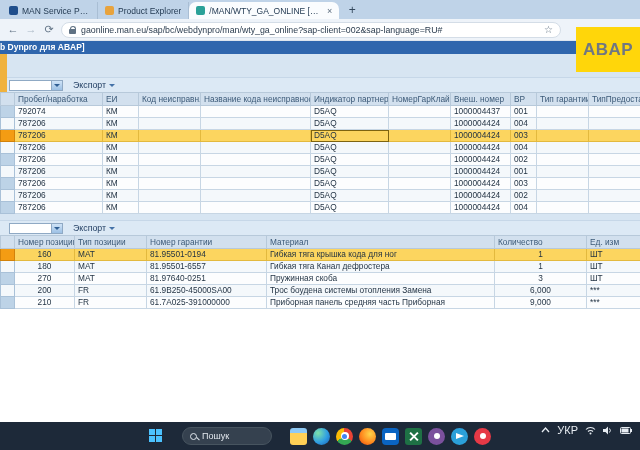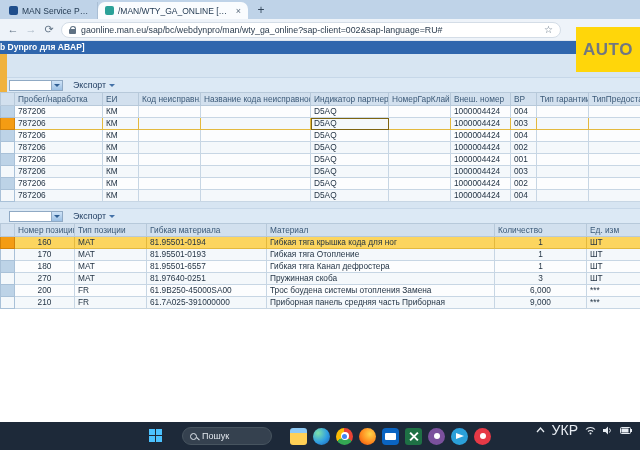--- a/index.html
+++ b/index.html
@@ -90,31 +90,35 @@
   .i-excel::before{transform:rotate(45deg)}
   .i-excel::after{transform:rotate(-45deg)}
   .i-viber{border-radius:50%;background:#7b519d}
   .i-viber::after{content:"";position:absolute;inset:5.5px;background:#fff;border-radius:50%}
   .i-telegram{border-radius:50%;background:#2ba0da}
   .i-telegram::after{content:"";position:absolute;left:5px;top:5.5px;border-left:8px solid #fff;
                      border-top:3px solid transparent;border-bottom:3px solid transparent}
   .i-autoria{border-radius:50%;background:#e63946}
   .i-autoria::after{content:"";position:absolute;inset:5.5px;background:#fff;border-radius:50%}
   .tb-tray{position:absolute;right:8px;top:0;height:16px;display:flex;align-items:center;gap:7px;
-           color:#e7ecf2;font-size:14px}
+           color:#e7ecf2;font-size:11px}
   .tray svg,.tb-tray svg{display:block}
 </style>
 </head>
 <body>
 
 <div class="tabbar">
   <div style="display:flex;align-items:flex-end" id="tabstrip">
       <div class="tab">
         <span class="tico" style="background: rgb(31, 78, 140);"></span>
         <span class="tlabel">MAN Service Por...</span>
+      </div>
+      <div class="tab">
+        <span class="tico" style="background: rgb(232, 163, 61);"></span>
+        <span class="tlabel">Product Explorer</span>
       </div>
       <div class="tab active">
         <span class="tico" style="background: rgb(42, 161, 152);"></span>
         <span class="tlabel">/MAN/WTY_GA_ONLINE [Web...</span>
         <span class="close">×</span>
       </div>
     </div>
   <div class="newtab">+</div>
 </div>
 
@@ -168,20 +172,33 @@
         <th>НомерГарКлайма</th>
         <th>Внеш. номер</th>
         <th>ВР</th>
         <th>Тип гарантии</th>
         <th>ТипПредостаВГарант</th>
       </tr>
     </thead>
     <tbody>
       <tr>
         <td class="selc"></td>
+        <td>792074</td>
+        <td>КМ</td>
+        <td></td>
+        <td></td>
+        <td>D5AQ</td>
+        <td></td>
+        <td>1000004437</td>
+        <td>001</td>
+        <td></td>
+        <td></td>
+      </tr>
+      <tr>
+        <td class="selc"></td>
         <td>787206</td>
         <td>КМ</td>
         <td></td>
         <td></td>
         <td>D5AQ</td>
         <td></td>
         <td>1000004424</td>
         <td>004</td>
         <td></td>
         <td></td>
@@ -298,47 +315,38 @@
       <col style="width: 120px;">
       <col style="width: 228px;">
       <col style="width: 92px;">
       <col style="width: 54px;">
     </colgroup>
     <thead>
       <tr>
         <th></th>
         <th>Номер позиции</th>
         <th>Тип позиции</th>
-        <th>Гибкая материала</th>
+        <th>Номер гарантии</th>
         <th>Материал</th>
         <th>Количество</th>
         <th>Ед. изм</th>
       </tr>
     </thead>
     <tbody>
       <tr class="selrow">
         <td class="selc"></td>
         <td class="rt">160</td>
         <td>МАТ</td>
         <td>81.95501-0194</td>
         <td>Гибкая тяга крышка кода для ног</td>
         <td class="rt">1</td>
         <td>ШТ</td>
       </tr>
       <tr>
         <td class="selc"></td>
-        <td class="rt">170</td>
-        <td>МАТ</td>
-        <td>81.95501-0193</td>
-        <td>Гибкая тяга Отопление</td>
-        <td class="rt">1</td>
-        <td>ШТ</td>
-      </tr>
-      <tr>
-        <td class="selc"></td>
         <td class="rt">180</td>
         <td>МАТ</td>
         <td>81.95501-6557</td>
         <td>Гибкая тяга Канал дефростера</td>
         <td class="rt">1</td>
         <td>ШТ</td>
       </tr>
       <tr>
         <td class="selc"></td>
         <td class="rt">270</td>
@@ -365,21 +373,21 @@
         <td>Приборная панель средняя часть Приборная</td>
         <td class="rt">9,000</td>
         <td>***</td>
       </tr>
     </tbody>
   </table>
 
 <div class="filler"></div>
 
 <div class="watermark">
-  <span>AUTO</span>
+  <span>ABAP</span>
 </div>
 
 <div class="taskbar">
   <div class="tb-center">
     <div class="start">
         <i></i>
         <i></i>
         <i></i>
         <i></i>
       </div>

